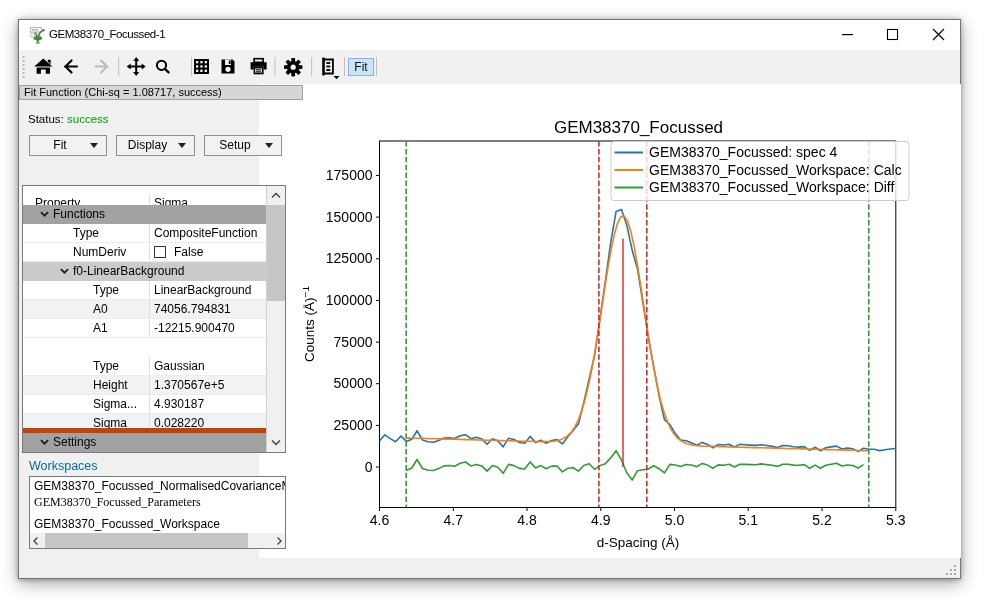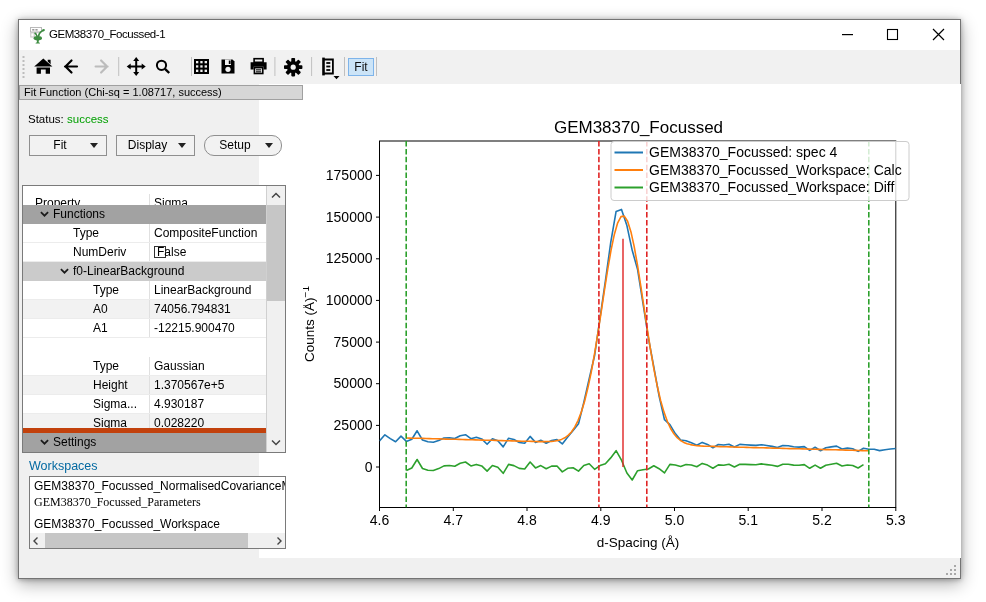--- a/index.html
+++ b/index.html
@@ -165,42 +165,42 @@
       </g>
       <path d="M314.5,26 L320.5,26 L317.5,29.2 Z" fill="#000"></path>
     </svg>
     <div id="fitbtn">Fit</div>
   </div>
   <div id="dock">
     <div id="dockhead">Fit Function (Chi-sq = 1.08717, success)</div>
     <div id="statusline">Status: <b>success</b></div>
     <div class="dbtn" style="left:10px;width:78px;">Fit<span class="car"></span></div>
     <div class="dbtn" style="left:97px;width:79px;">Display<span class="car"></span></div>
-    <div class="dbtn" style="left:185px;width:78px;border-radius:10px;">Setup<span class="car"></span></div>
+    <div class="dbtn" style="left:185px;width:78px;">Setup<span class="car"></span></div>
     <div id="ptable">
 <div class="prow" style="top:8px;background:#ffffff;border-bottom:1px solid #d8d8d8;">
           <span class="pcell" style="left:12px;color:#000">Property</span>
           <span class="pcell" style="left:131px;">Sigma</span>
           <span style="position:absolute;left:126px;top:0;width:1px;height:19px;background:#e0e0e0;"></span>
         </div>
 <div class="prow" style="top:19px;background:#a2a2a2;">
           <svg class="chev" style="left:17px" viewBox="0 0 8 5">
             <path d="M0.8,0.8 L4,4 L7.2,0.8" stroke="#1a1a1a" stroke-width="1.5" fill="none"></path>
           </svg>
           <span class="pcell" style="left:30px;color:#000">Functions</span>
         </div>
 <div class="prow" style="top:38px;background:#ffffff;border-bottom:1px solid #ececec;">
           <span class="pcell" style="left:50px;color:#000">Type</span>
           <span class="pcell" style="left:131px;">CompositeFunction</span>
           <span style="position:absolute;left:126px;top:0;width:1px;height:19px;background:#e0e0e0;"></span>
         </div>
 <div class="prow" style="top:57px;background:#ffffff;border-bottom:1px solid #ececec;">
           <span class="pcell" style="left:50px;color:#000">NumDeriv</span>
           <span class="pcell" style="left:131px;top:3px;width:12px;height:12px;border:1px solid #333;background:#fff;"></span>
-          <span class="pcell" style="left:134px;">False</span>
+          <span class="pcell" style="left:151px;">False</span>
           <span style="position:absolute;left:126px;top:0;width:1px;height:19px;background:#e0e0e0;"></span>
         </div>
 <div class="prow" style="top:76px;background:#cbcbcb;">
           <svg class="chev" style="left:37px" viewBox="0 0 8 5">
             <path d="M0.8,0.8 L4,4 L7.2,0.8" stroke="#1a1a1a" stroke-width="1.5" fill="none"></path>
           </svg>
           <span class="pcell" style="left:50px;color:#000">f0-LinearBackground</span>
         </div>
 <div class="prow" style="top:95px;background:#ffffff;border-bottom:1px solid #ececec;">
           <span class="pcell" style="left:70px;color:#000">Type</span>

